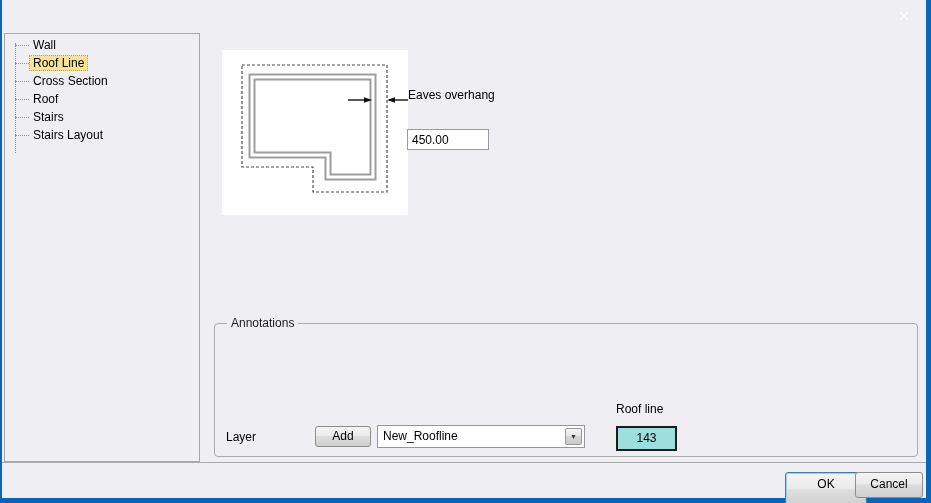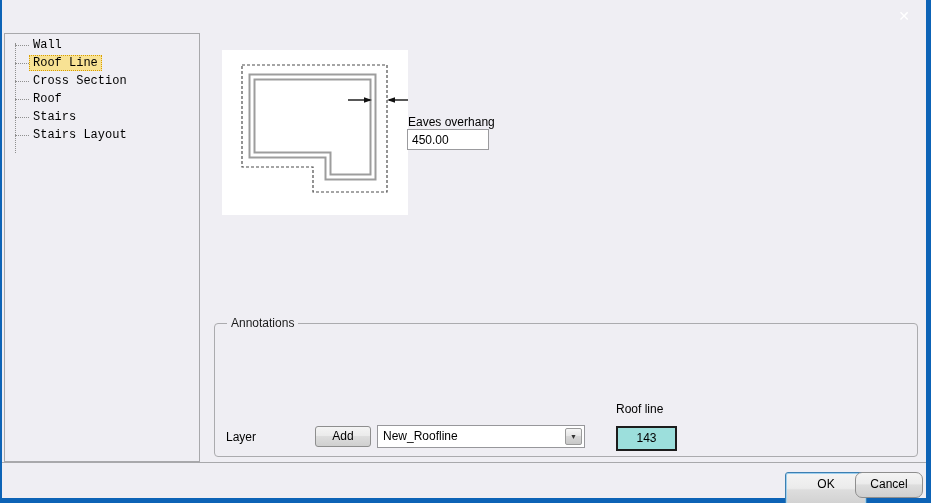--- a/index.html
+++ b/index.html
@@ -28,29 +28,29 @@
 
   .separator { position:absolute; left:2px; top:462px; width:924px; height:1px; background:#A8A8AB; }
 
   
   .tree-panel {
     position:absolute; left:4px; top:33px; width:196px; height:429px;
     border:1px solid #A8A8AB; background:#EFEEF3;
   }
   .tree-list { position:relative; list-style:none; padding-top:2px; }
   .tree-vline { position:absolute; left:10px; top:9px; height:110px; width:0; border-left:1px dotted #8f8f8f; }
-  .tree-item { height:18px; display:flex; align-items:center; position:relative;font-family:Liberation Mono, monospace; }
+  .tree-item { height:18px; display:flex; align-items:center; position:relative; }
   .tree-leader { width:14px; margin-left:10px; border-top:1px dotted #8f8f8f; }
   .tree-label { padding:0 3px; border:1px dotted transparent; line-height:14px; white-space:nowrap; }
   .tree-item.selected .tree-label { background:#F8E294; border:1px dotted #D99E00; }
 
   
   .diagram { position:absolute; left:222px; top:50px; width:186px; height:165px; background:#fff; }
 
-  .eaves-label { position:absolute; left:408px; top:115px; }
+  .eaves-label { position:absolute; left:408px; top:88px; }
   .eaves-input {
     position:absolute; left:407px; top:129px; width:82px; height:21px;
     border:1px solid #9B9B9E; background:#fff; font:12px "Liberation Sans",sans-serif;
     padding:0 4px; outline:none;
   }
 
   
   .groupbox {
     position:absolute; left:214px; top:323px; width:704px; height:134px;
     border:1px solid #ABABAE; border-radius:4px;
@@ -63,21 +63,21 @@
   .roofline-label { left:616px; top:402px; }
 
   .btn {
     position:absolute; border:1px solid #8E8E8E; border-radius:3px;
     background:linear-gradient(#F4F4F4, #EBEBEB 45%, #DDDDDD 50%, #CFCFCF);
     font:12px "Liberation Sans",sans-serif; text-align:center; color:#000; cursor:default;
   }
   .add-btn { left:315px; top:426px; width:56px; height:21px; line-height:19px; }
   .ok-btn  { left:785px; top:472px; width:82px; height:36px; line-height:22px;
              border:1px solid #3C7FB1; box-shadow:0 0 0 1px #9ECFEE inset; }
-  .cancel-btn { left:855px; top:472px; width:68px; height:26px; line-height:22px;border-radius:7px; }
+  .cancel-btn { left:855px; top:472px; width:68px; height:26px; line-height:22px; }
 
   .combo {
     position:absolute; background:#fff; border:1px solid #97979B;
   }
   .combo-layer { left:377px; top:425px; width:208px; height:23px; }
   .combo-layer .combo-text { position:absolute; left:5px; top:3px; }
   .combo-arrow-btn {
     position:absolute; right:2px; top:2px; bottom:2px; width:17px;
     border:1px solid #9a9a9a; border-radius:2px;
     background:linear-gradient(#F6F6F6,#E6E6E6 45%,#D6D6D6 50%,#C8C8C8);

